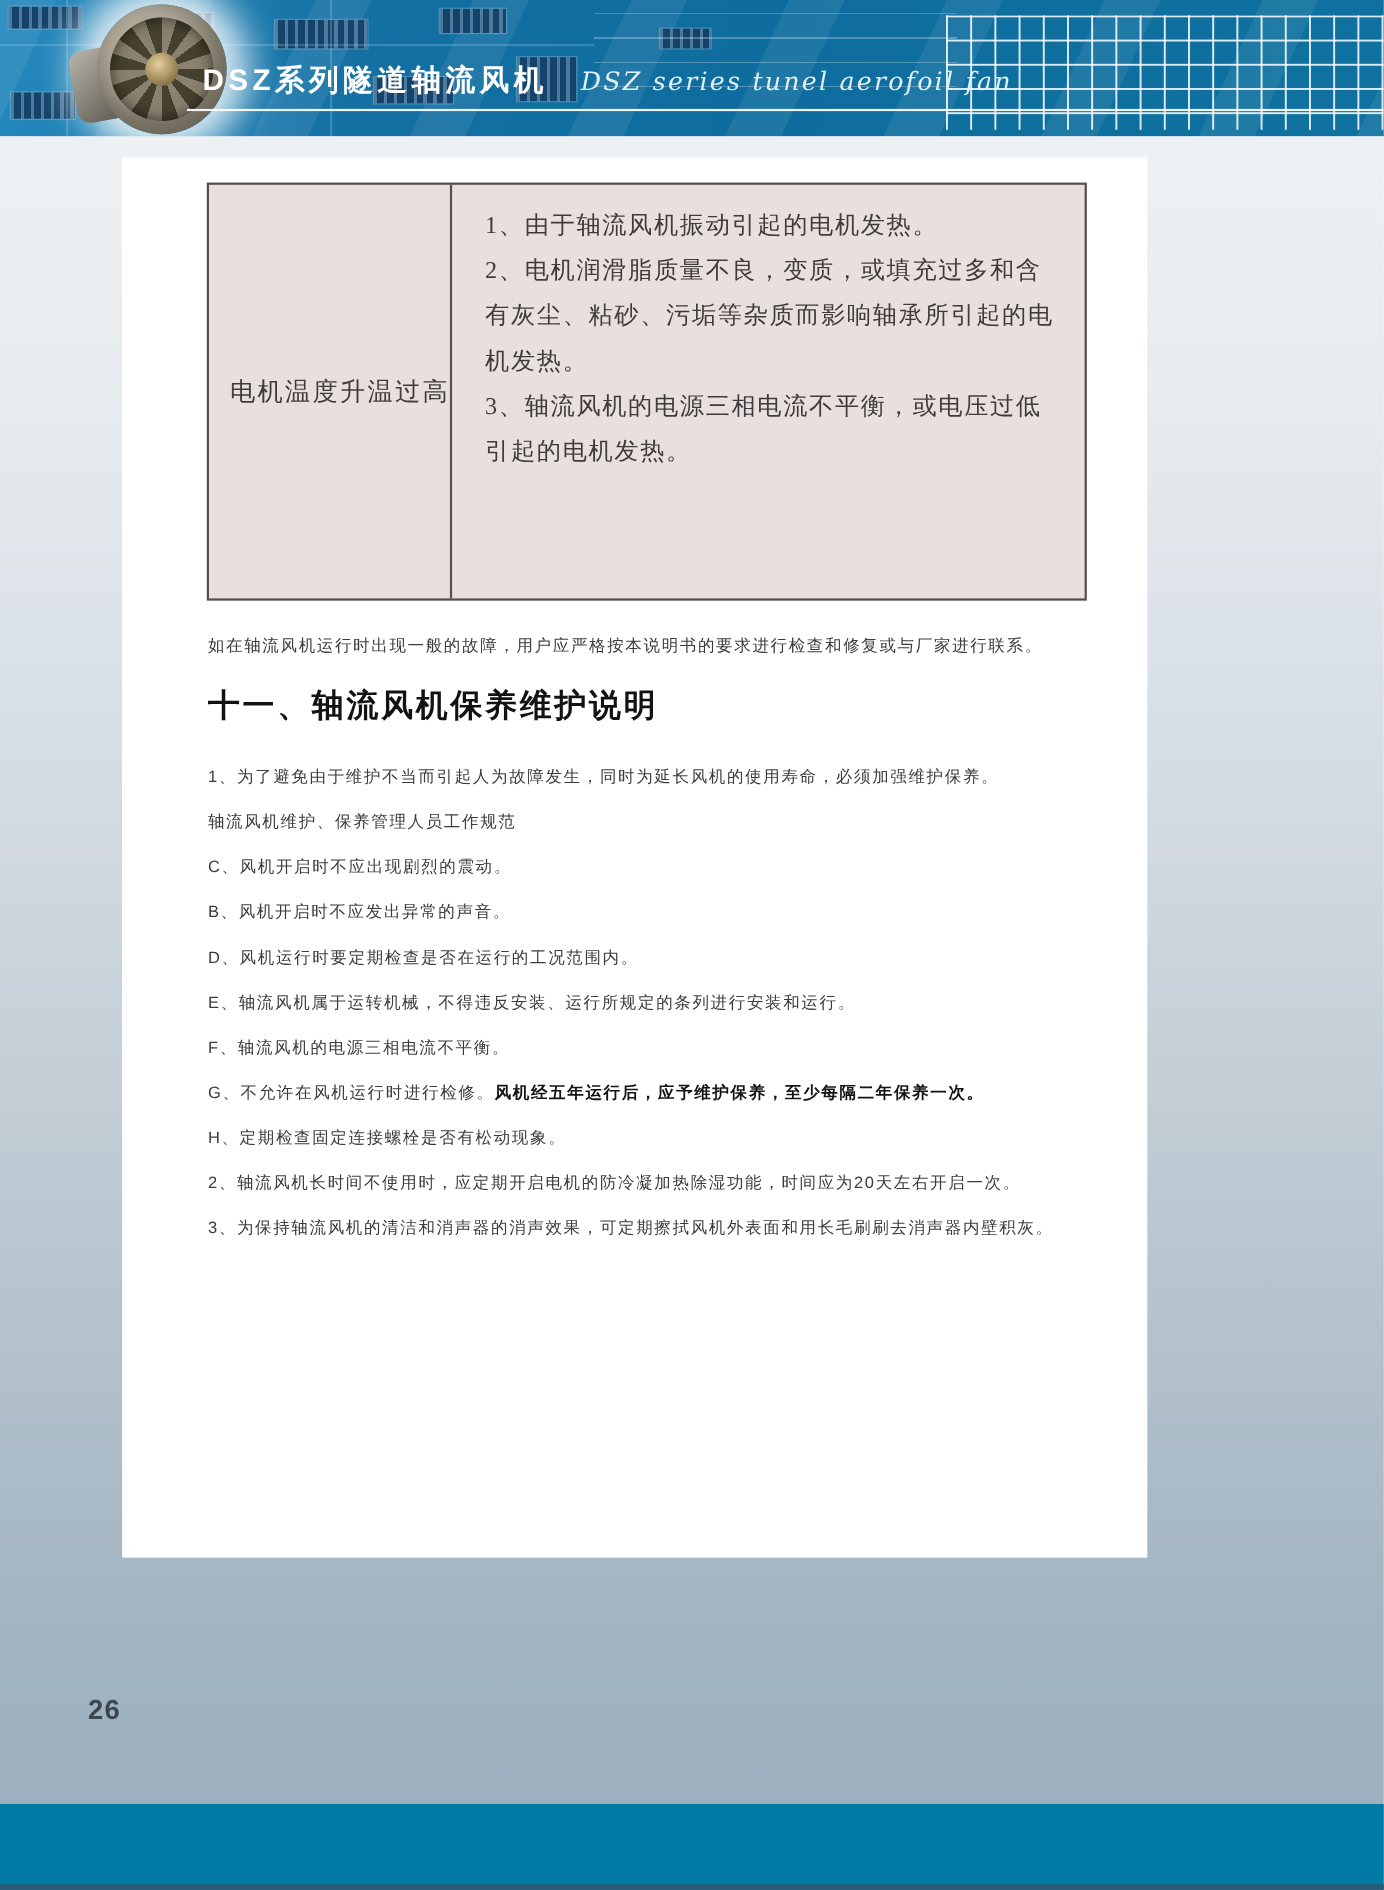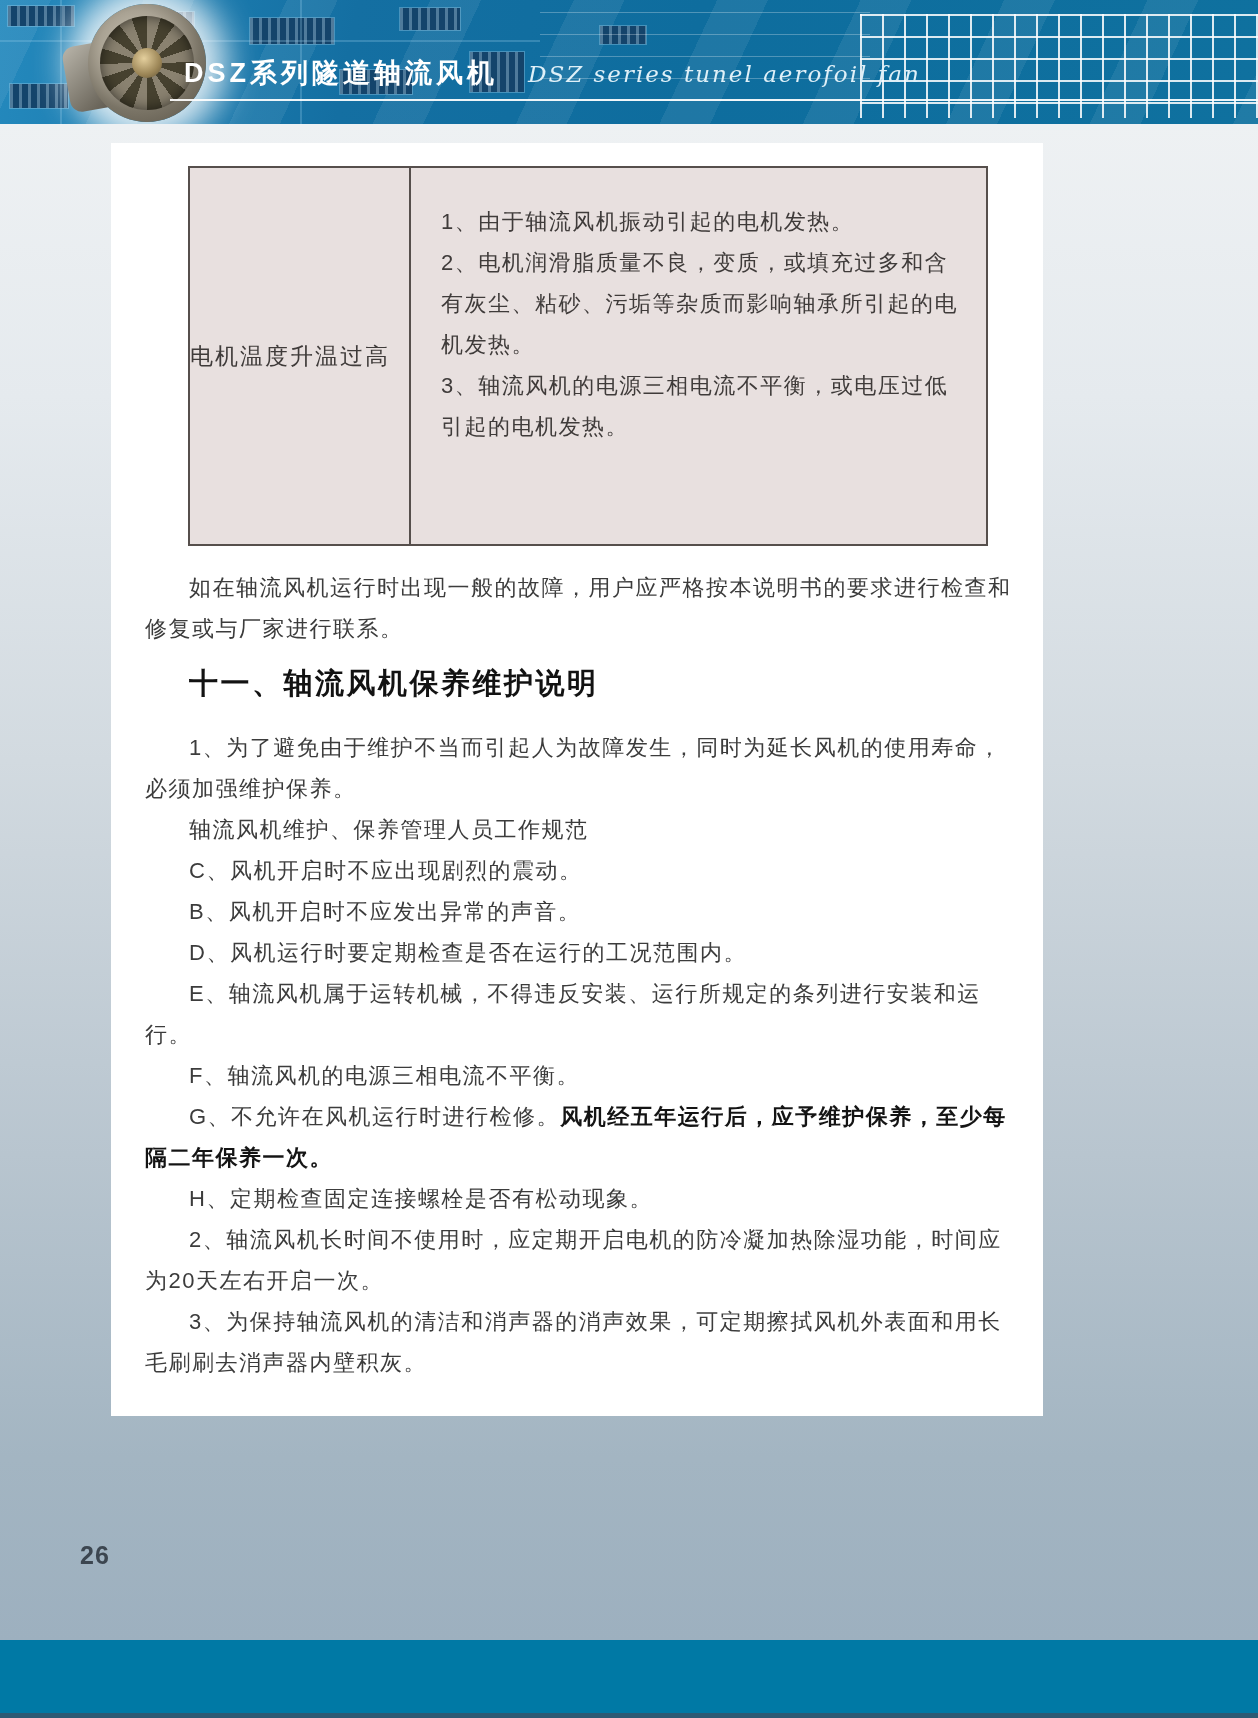--- a/index.html
+++ b/index.html
@@ -58,27 +58,27 @@
     background:linear-gradient(180deg,#eef1f3 0%, #e5eaee 18%, #d2dae0 42%, #b8c5cf 68%, #a3b5c2 88%, #9db0bf 100%); }
 
   
   .content-box { position:absolute; left:111px; top:143px; width:932px; height:1273px;
     background:#ffffff; padding:23px 24px 0 34px; }
 
   
   .fault-table { margin-left:43px; width:800px; min-height:380px; display:flex;
     border:2px solid #564f4c; background:#e8e0df; }
   .fault-cell-label { width:221px; border-right:2px solid #564f4c;
-    display:flex; align-items:center; justify-content:flex-start;
+    display:flex; align-items:center; justify-content:flex-end;
     font-size:23px; color:#3f3b3a; letter-spacing:2px; }
-  .fault-cell-causes { flex:1; padding:33px 18px 12px 30px; }
+  .fault-cell-causes { flex:1; padding:16px 18px 12px 30px;font-family:Liberation Serif, serif; }
   .cause-line { font-size:22px; line-height:41px; color:#3f3b3a; letter-spacing:1.5px; }
 
   
-  .body-para { font-size:22px; line-height:41px; letter-spacing:1.5px; color:#3c3c3c;
+  .body-para { font-size:15px; line-height:41px; letter-spacing:1.5px; color:#3c3c3c;
     text-indent:44px; }
   .intro-para { margin-top:21px; }
   .seg-bold { font-weight:bold; color:#141414; }
   .section-title { font-size:29px; font-weight:bold; color:#121212; letter-spacing:2.5px;
     margin:14px 0 24px 44px; line-height:40px; }
 
   
   .page-number { position:absolute; left:80px; top:1541px; font-size:25px; color:#3c4650;
     letter-spacing:1px;font-weight:bold; }
   .bottom-bar { position:absolute; left:0; top:1640px; width:1258px; height:78px;

